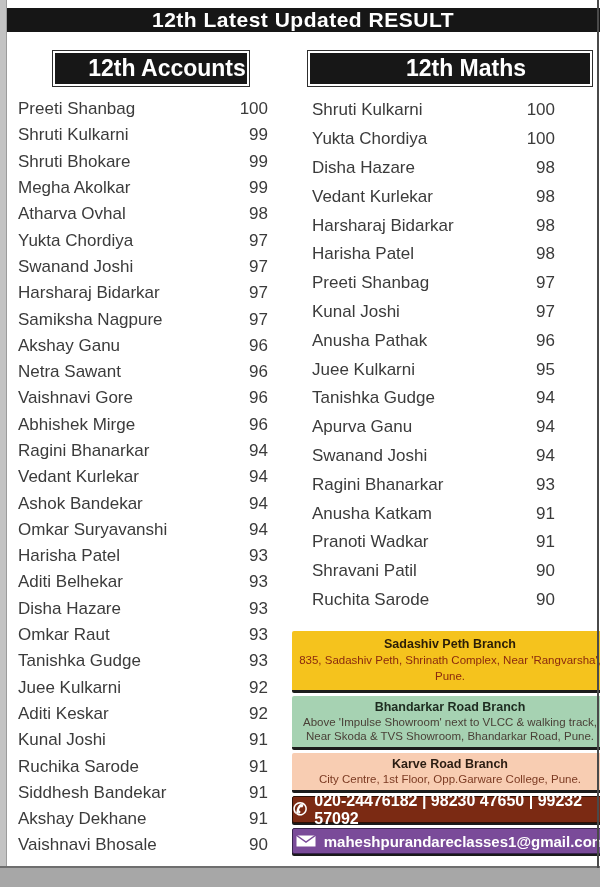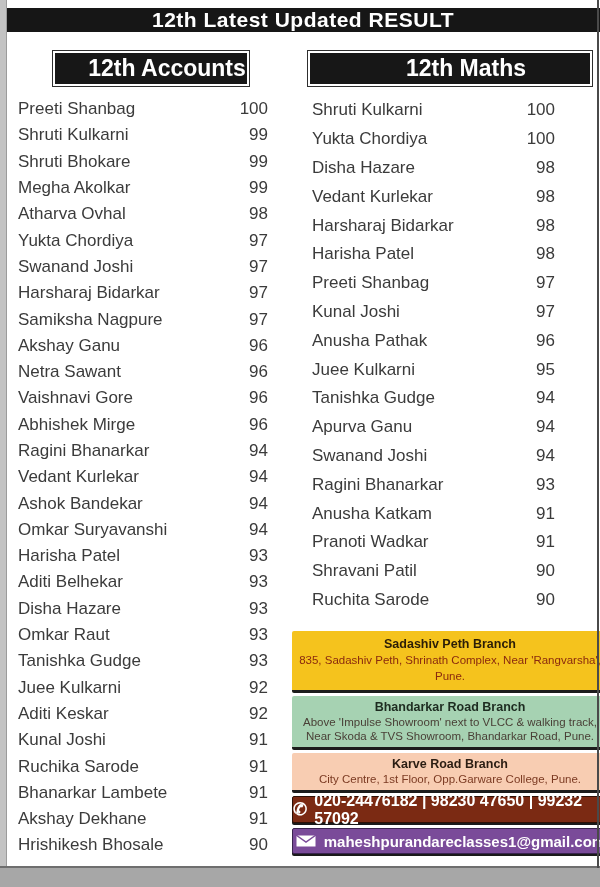--- a/index.html
+++ b/index.html
@@ -202,31 +202,31 @@
         <span class="name">Kunal Joshi</span>
         <span class="score">91</span>
       </div>
 
       <div class="row">
         <span class="name">Ruchika Sarode</span>
         <span class="score">91</span>
       </div>
 
       <div class="row">
-        <span class="name">Bhanarkar Lambete</span>
+        <span class="name">Siddhesh Bandekar</span>
         <span class="score">91</span>
       </div>
 
       <div class="row">
         <span class="name">Akshay Dekhane</span>
         <span class="score">91</span>
       </div>
 
       <div class="row">
-        <span class="name">Hrishikesh Bhosale</span>
+        <span class="name">Vaishnavi Bhosale</span>
         <span class="score">90</span>
       </div>
     </div>
 
   <div class="col" id="maths-list">
 
       <div class="row">
         <span class="name">Shruti Kulkarni</span>
         <span class="score">100</span>
       </div>

